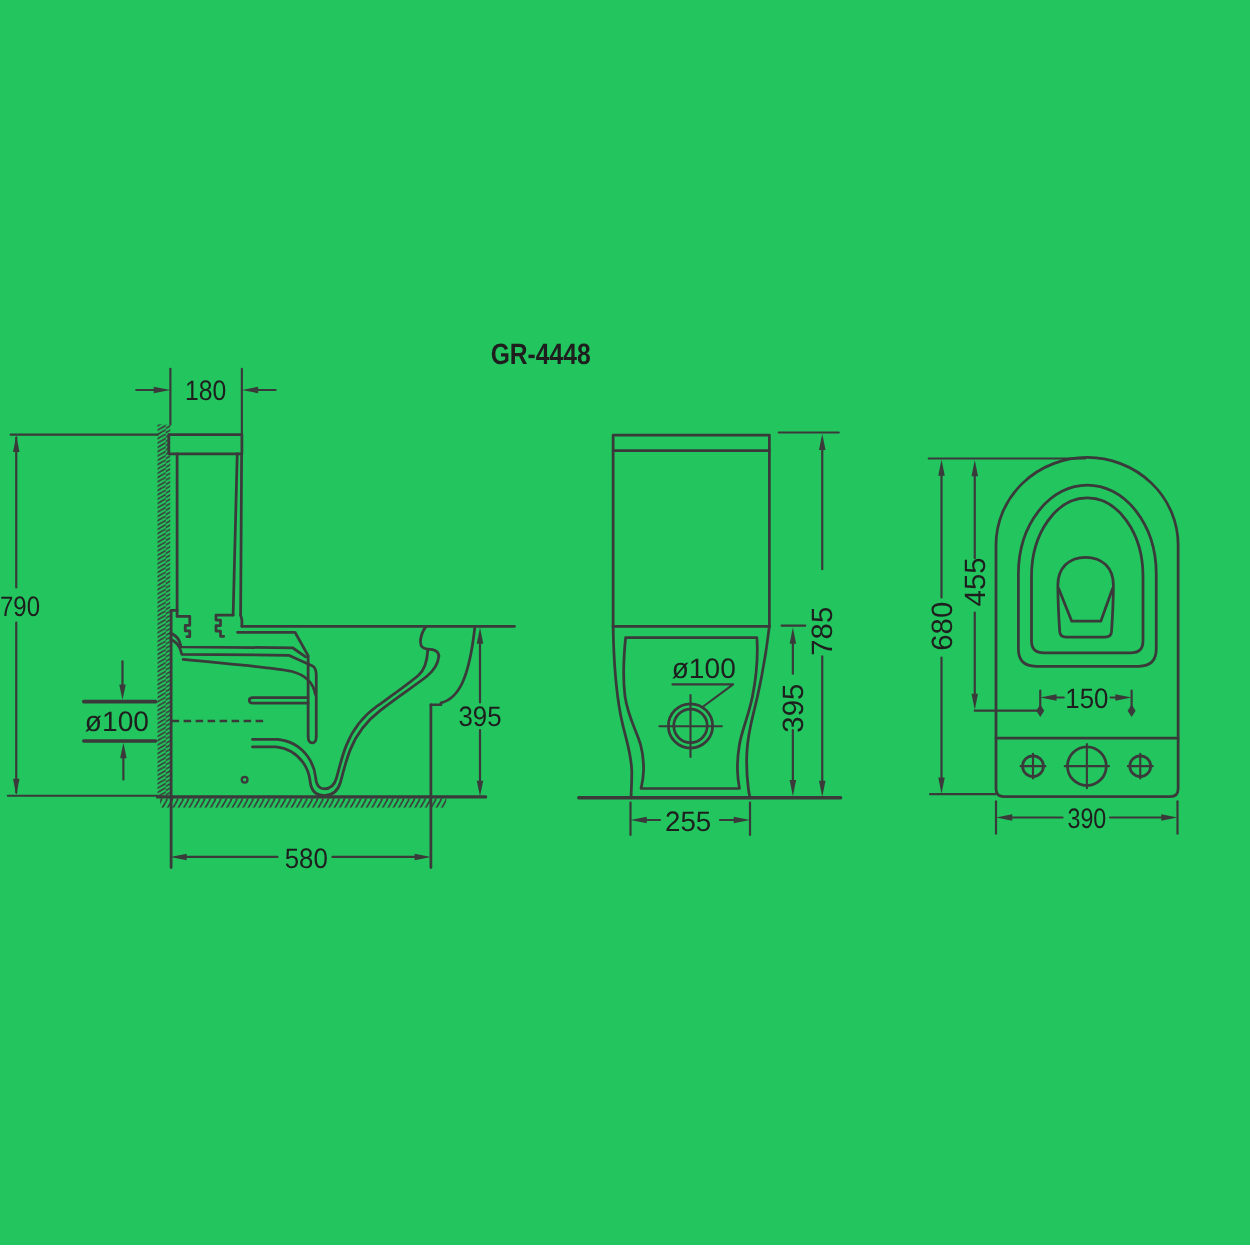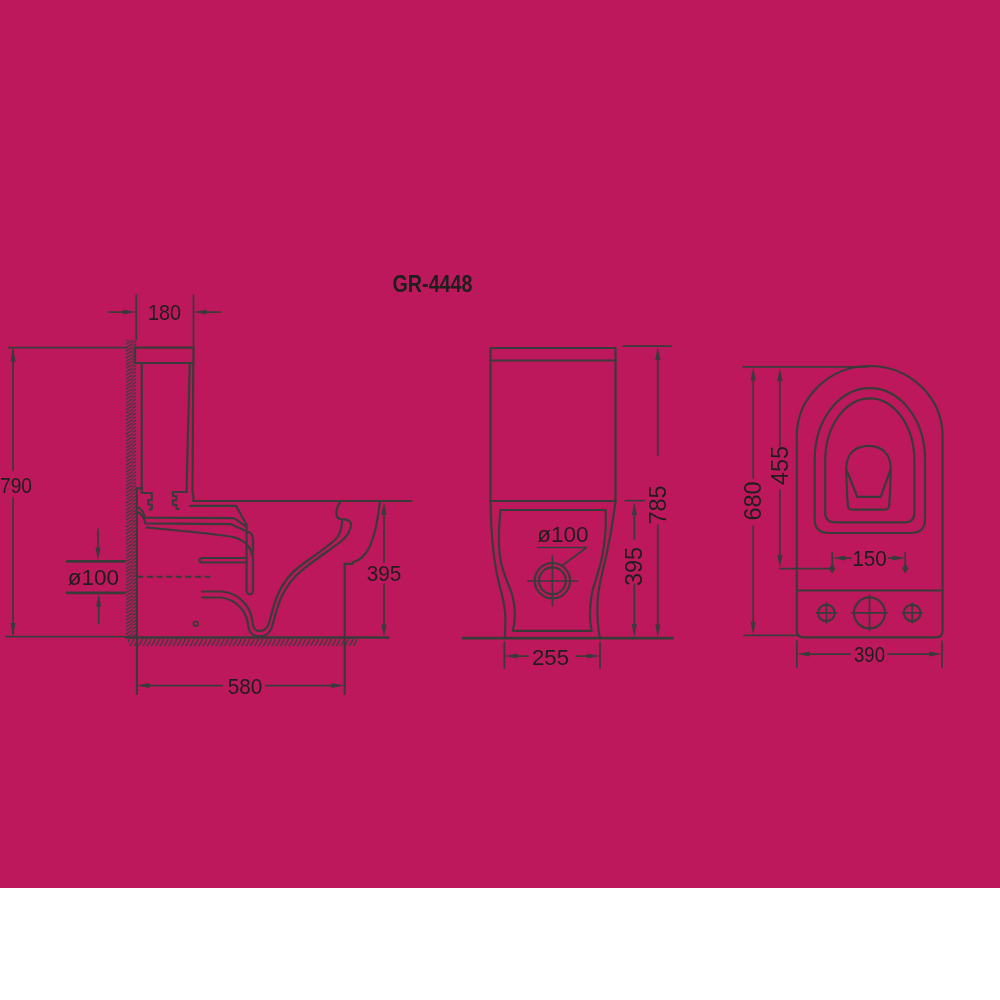--- a/index.html
+++ b/index.html
@@ -1,16 +1,16 @@
 <!DOCTYPE html>
 <html><head>
 <meta charset="utf-8">
 <style>
   html,body{margin:0;padding:0;background:#fff;}
-  .wrap{width:1000px;height:888px;position:relative;background:#be185d;}
+  .wrap{width:1000px;height:996px;position:relative;background:#22c55e;}
   text{font-family:"Liberation Sans",sans-serif;fill:#1e1e1e;}
 </style>
 </head>
 <body>
 <div class="wrap">
 <svg width="1000" height="1000" viewBox="0 0 1000 1000">
   <defs>
     <pattern id="wallhatch" width="10.2" height="3.45" patternUnits="userSpaceOnUse">
       <line x1="-1" y1="5.2" x2="11.2" y2="-1.75" stroke="#3a3a3a" stroke-width="1.3"></line>
       <line x1="-1" y1="8.65" x2="11.2" y2="1.7" stroke="#3a3a3a" stroke-width="1.3"></line>

